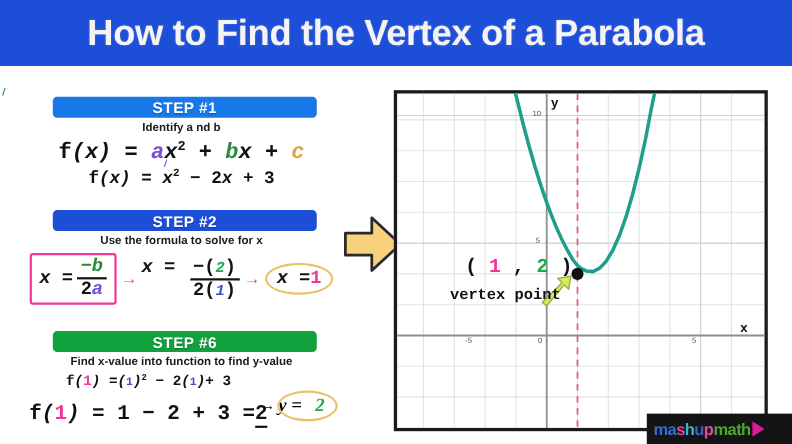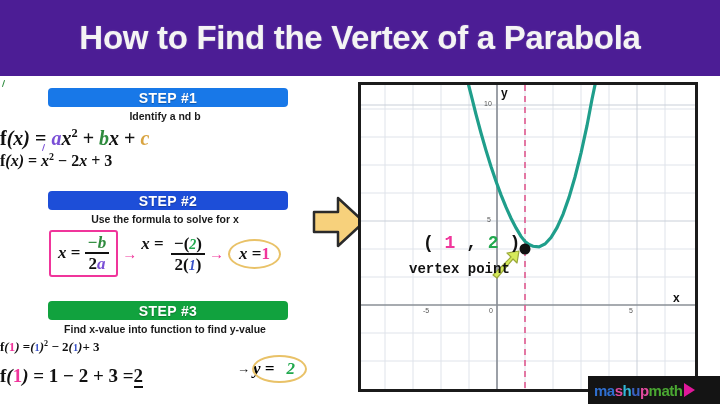--- a/index.html
+++ b/index.html
@@ -5,22 +5,22 @@
   html,body{margin:0;padding:0;}
   body{
     width:720px;height:404px;overflow:hidden;
     background:#ffffff;
     font-family:"Liberation Sans", sans-serif;
     position:relative;
   }
 
   
   #header{
-    position:absolute;left:0;top:0;width:720px;height:76px;
-    background:#4c1d95;
+    position:absolute;left:0;top:0;width:720px;height:60px;
+    background:#1d4ed8;
     display:flex;align-items:center;justify-content:center;
   }
   #header-title{
     color:#f4f4f4;font-size:33px;font-weight:bold;
     letter-spacing:-0.3px;white-space:nowrap;
     text-shadow:0 0 2px rgba(255,255,255,.25);
   }
 
   
   #steps{position:absolute;left:0;top:80px;width:330px;height:391px;}
@@ -39,22 +39,22 @@
   .banner.blue{background:#1878e8;}
   .banner.pink{background:#1d4ed8;}
   .banner.green{background:#11a23e;}
 
   .subtitle{
     text-align:center;margin-top:3px;
     font-size:10.5px;font-weight:bold;color:#1a1a1a;
   }
 
   .mathline{
-    text-align:left;
-    font-family:Liberation Serif, serif;
+    text-align:center;
+    font-family:Liberation Mono, monospace;
     font-style:italic;font-weight:bold;color:#111;
     white-space:nowrap;
   }
   .up{font-style:normal;}
   sup{font-size:.62em;vertical-align:super;font-style:normal;}
 
   
   .c-a{color:#7a4fd6;}
   .c-b{color:#2e8b3d;}
   .c-c{color:#d9a441;}
@@ -212,21 +212,21 @@
 
       <span class="arrow-s">→</span>
 
       <div class="oval">
         <span class="mathline" style="font-size:17px;"><span>x</span> <span class="up">=</span><span class="c-pink up">1</span></span>
       </div>
     </div>
   </div>
 
   <div class="step" id="step3">
-    <div class="banner green">STEP #3</div>
+    <div class="banner green">STEP #6</div>
     <div class="subtitle">Find x-value into function to find y-value</div>
 
     <div id="s3-wrap">
       <div class="mathline" id="s3-eq1">
         <span class="up">f</span>(<span class="c-pink up">1</span>) <span class="up">=</span>(<span class="c-blue up" style="font-size:.8em;">1</span>)<sup>2</sup>
         <span class="up">− 2</span>(<span class="c-blue up" style="font-size:.8em;">1</span>)<span class="up">+ 3</span>
       </div>
       <div class="mathline" id="s3-eq2">
         <span class="up">f</span>(<span class="c-pink up">1</span>) <span class="up">= 1 − 2 + 3 =</span><span class="up uline">2</span>
       </div>

